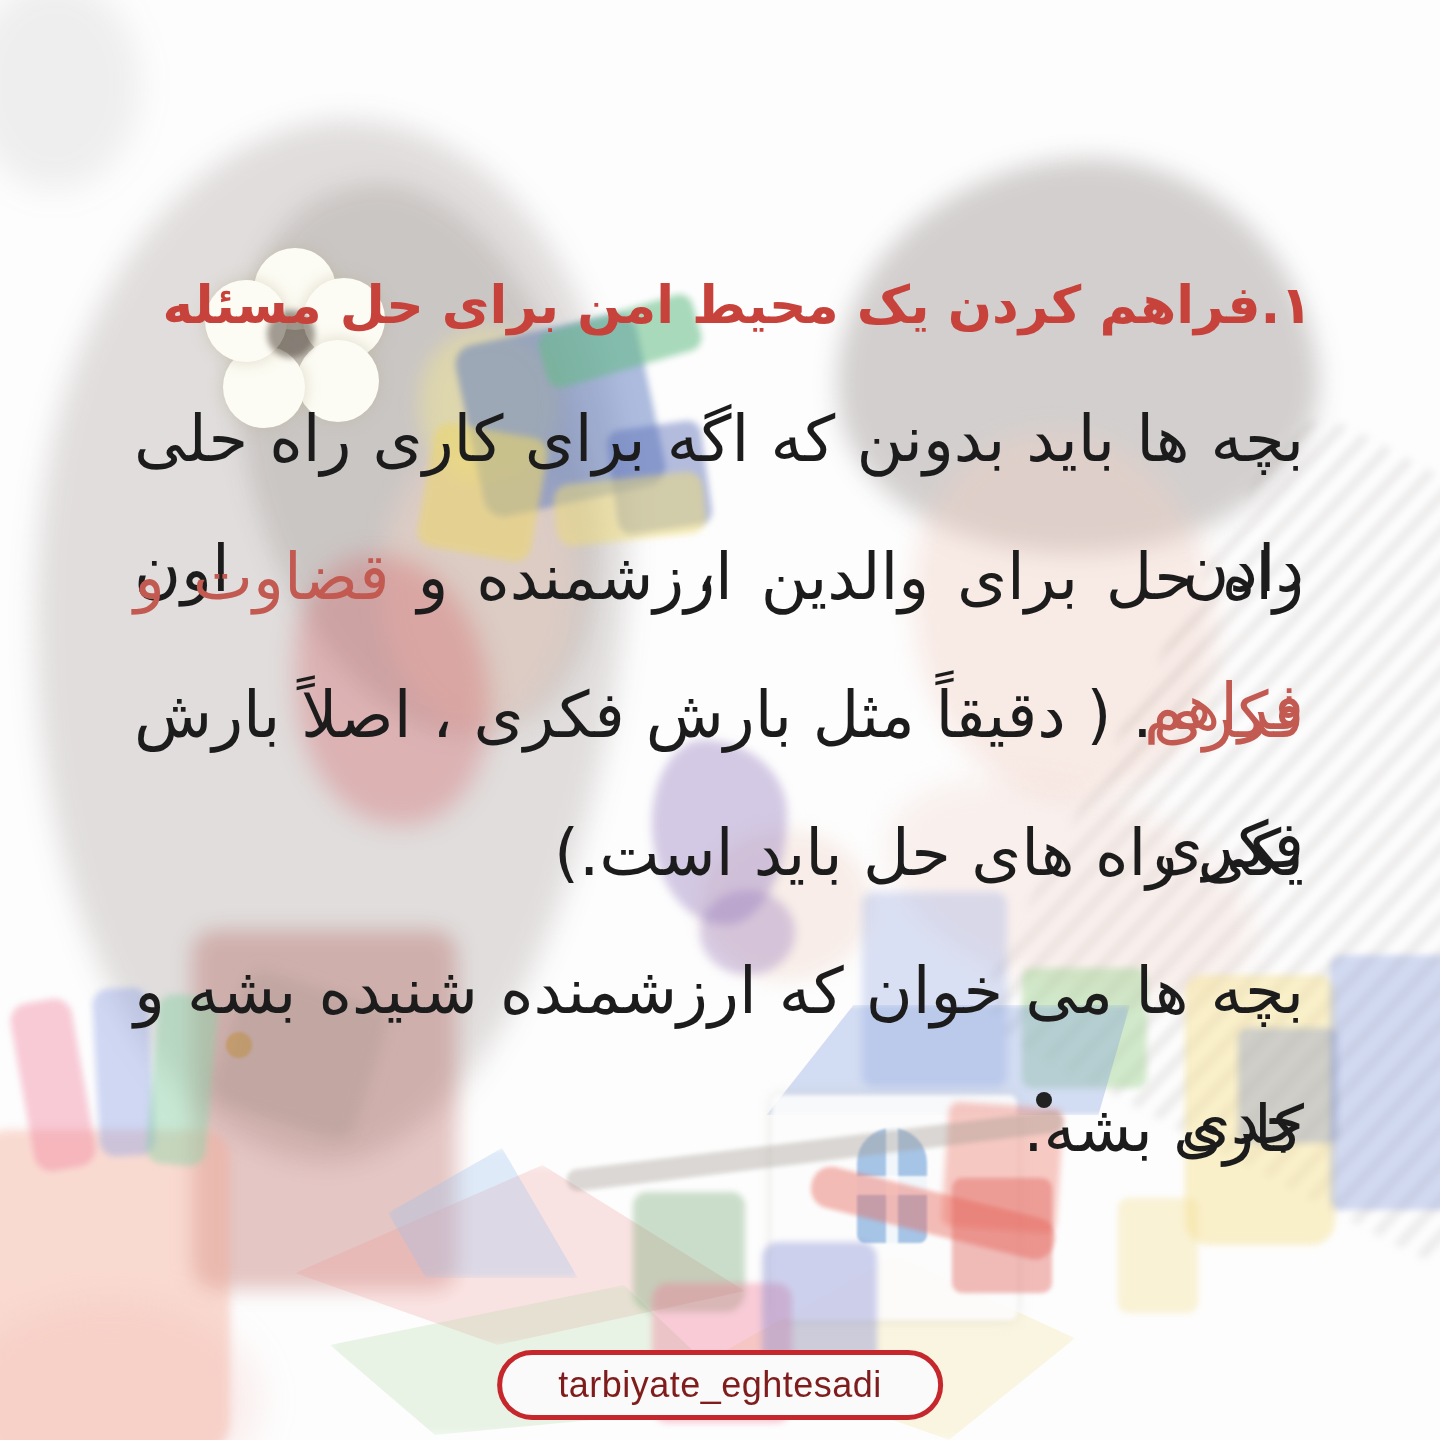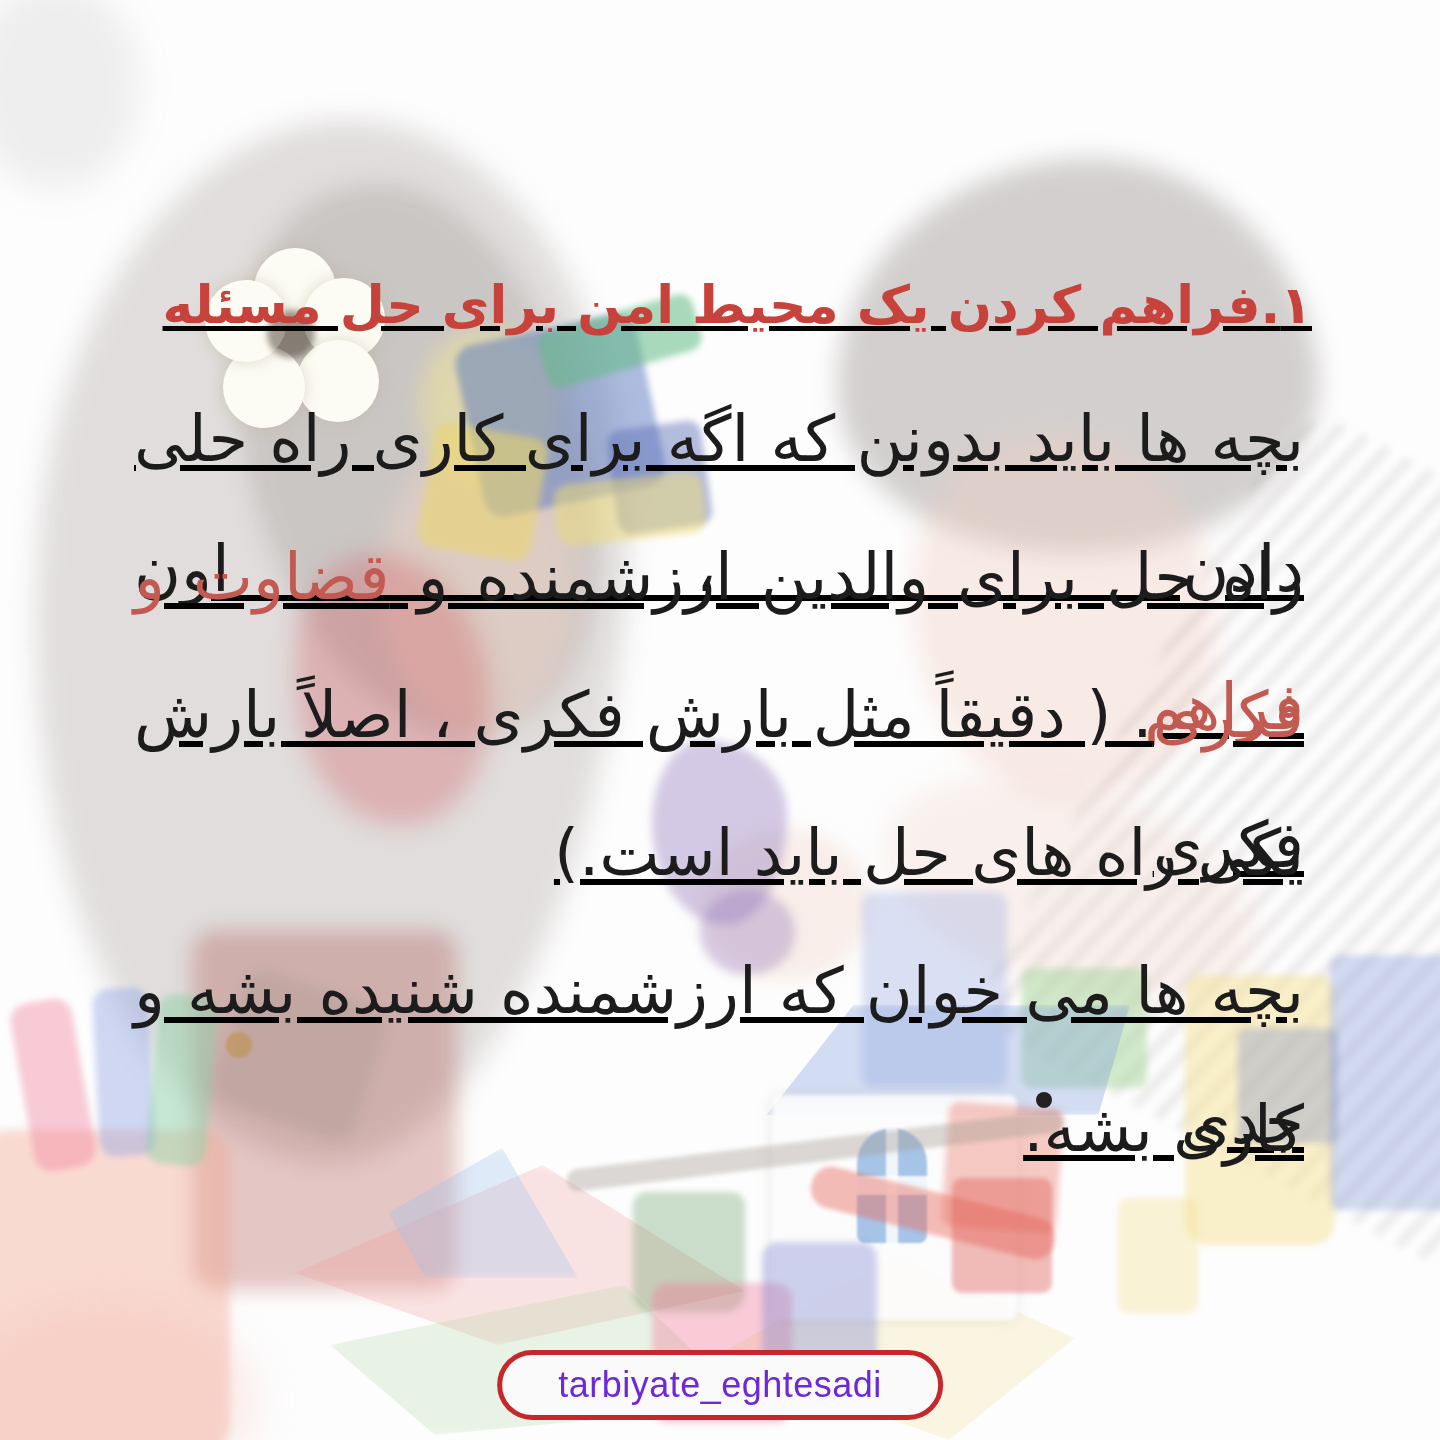--- a/index.html
+++ b/index.html
@@ -68,33 +68,33 @@
   .lego-red{left:952px;top:1178px;width:100px;height:115px;background:rgba(225,95,88,0.42);border-radius:10px;filter:blur(2px);}
   .cup-yellow{left:1185px;top:975px;width:150px;height:270px;background:rgba(246,226,150,0.50);border-radius:16px 16px 24px 24px;filter:blur(3px);}
   .block-green{left:1022px;top:968px;width:125px;height:120px;background:rgba(162,214,150,0.48);border-radius:10px;filter:blur(3px);}
   .block-blue-r{left:1330px;top:955px;width:130px;height:255px;background:rgba(140,160,222,0.38);border-radius:12px;filter:blur(3px);}
   .block-blue-r2{left:1238px;top:1028px;width:100px;height:115px;background:rgba(118,138,200,0.32);border-radius:10px;filter:blur(3px);}
   .block-blue-mid{left:862px;top:892px;width:145px;height:195px;background:rgba(148,168,224,0.33);border-radius:12px;filter:blur(4px);}
   .block-yellow-sm{left:1118px;top:1198px;width:80px;height:115px;background:rgba(244,226,152,0.40);border-radius:10px;filter:blur(3px);}
   .smudge-bl{left:-40px;top:1300px;width:300px;height:200px;background:rgba(238,168,158,0.18);border-radius:50%;filter:blur(18px);}
 
   
-  .text-col{position:absolute;right:128px;left:126px;top:250px;direction:rtl;text-decoration:underline;}
+  .text-col{position:absolute;right:128px;left:126px;top:250px;direction:rtl;}
   .heading{margin:0 0 14px 0;height:110px;line-height:110px;font-weight:bold;font-size:52px;
     color:var(--heading-red,#c8423c);text-align:right;font-family:"DejaVu Sans",sans-serif;}
   .line{margin:8px;height:130px;line-height:130px;font-size:64px;color:var(--body-text,#1c1c1c);
     text-align:right;font-family:"DejaVu Sans",sans-serif;}
   .line.full{text-align:justify;text-align-last:justify;}
   .hl{color:var(--highlight-red,#c25a52);}
 
   
   .badge{position:absolute;top:1350px;left:50%;transform:translateX(-50%);height:70px;box-sizing:border-box;
     display:flex;align-items:center;justify-content:center;padding:0 56px;
     background:var(--badge-background,#fbfafa);border:5px solid var(--badge-border,#c5272c);border-radius:40px;
-    font-family:"Liberation Sans",sans-serif;font-size:36px;color:#6d28d9;letter-spacing:0.5px;}
+    font-family:"Liberation Sans",sans-serif;font-size:36px;color:#7f1d1d;letter-spacing:0.5px;}
 </style>
 </head>
 <body style="background: rgb(253, 253, 253);">
 
 <div class="canvas">
 
   <div>
     <div class="s wisp-tl"></div>
     <div class="s girl-hair"></div>
     <div class="s girl-hair-strand"></div>

